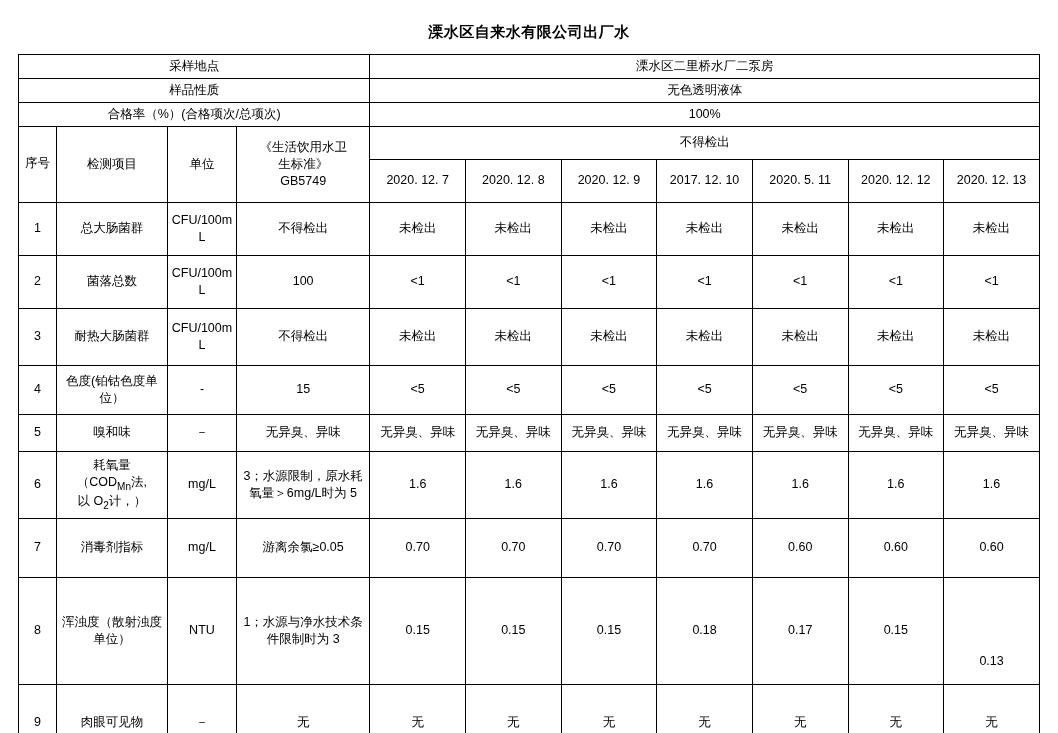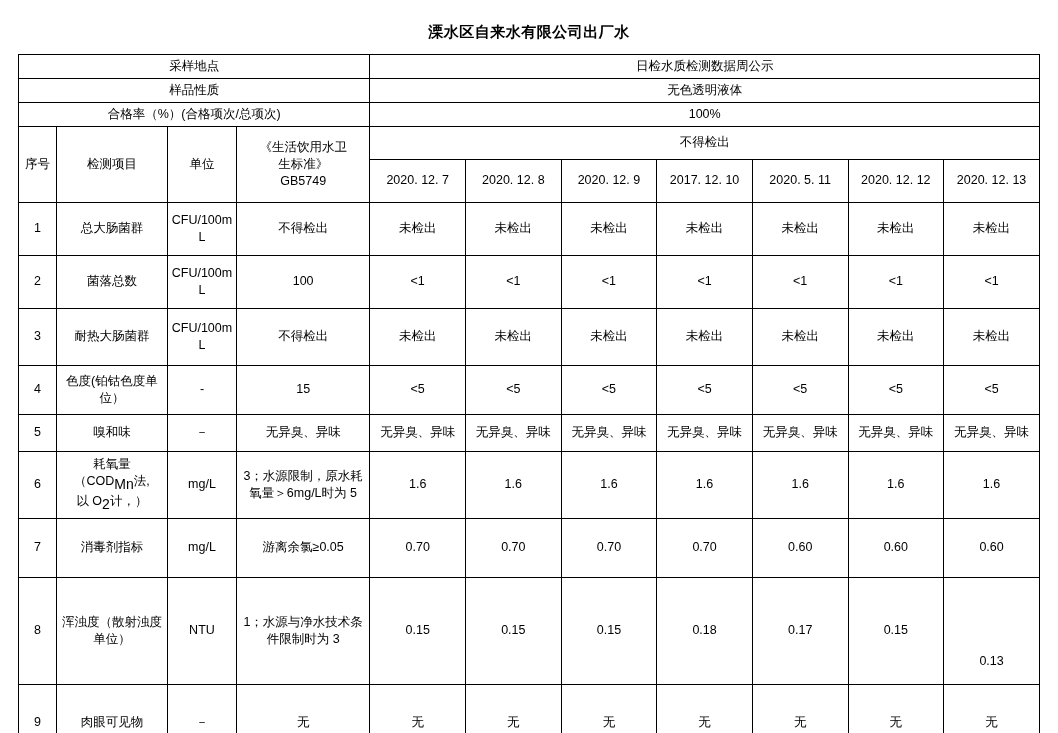--- a/index.html
+++ b/index.html
@@ -48,21 +48,21 @@
     word-break: break-all;
   }
   .small {
     font-size: 11.5px;
     margin-top: 20px;
   }
   .date-cell {
     font-size: 11.5px;
   }
   sub {
-    font-size: 14px;
+    font-size: 10px;
   }
   .c-seq { width: 34px; }
   .c-item { width: 100px; }
   .c-unit { width: 62px; }
   .c-std { width: 120px; }
   .c-res { width: 86px; }
   .h-rowtitle { height: 22px; }
 </style>
 </head>
 <body>
@@ -83,33 +83,33 @@
       <col class="c-res">
       <col class="c-res">
       <col class="c-res">
       <col class="c-res">
       <col class="c-res">
       <col class="c-res">
     </colgroup>
     <tbody>
       <tr class="h-rowtitle">
         <td colspan="4">采样地点</td>
-        <td colspan="7">日检水质检测数据周公示</td>
+        <td colspan="7">溧水区二里桥水厂二泵房</td>
       </tr>
       <tr class="h-rowtitle">
         <td colspan="4">样品性质</td>
         <td colspan="7">无色透明液体</td>
       </tr>
       <tr class="h-rowtitle">
         <td colspan="4">合格率（%）(合格项次/总项次)</td>
         <td colspan="7">100%</td>
       </tr>
 
       <tr>
-        <td rowspan="2" style="height:34px;">
+        <td rowspan="2" style="height:34px;font-family:Liberation Mono, monospace;">
           <span>序号</span>
         </td>
         <td rowspan="2">检测项目</td>
         <td rowspan="2">单位</td>
         <td rowspan="2" class="small">
           <div>《生活饮用水卫</div>
           <div>生标准》</div>
           <div>GB5749</div>
         </td>
         <td colspan="7" style="height:26px;">不得检出</td>

